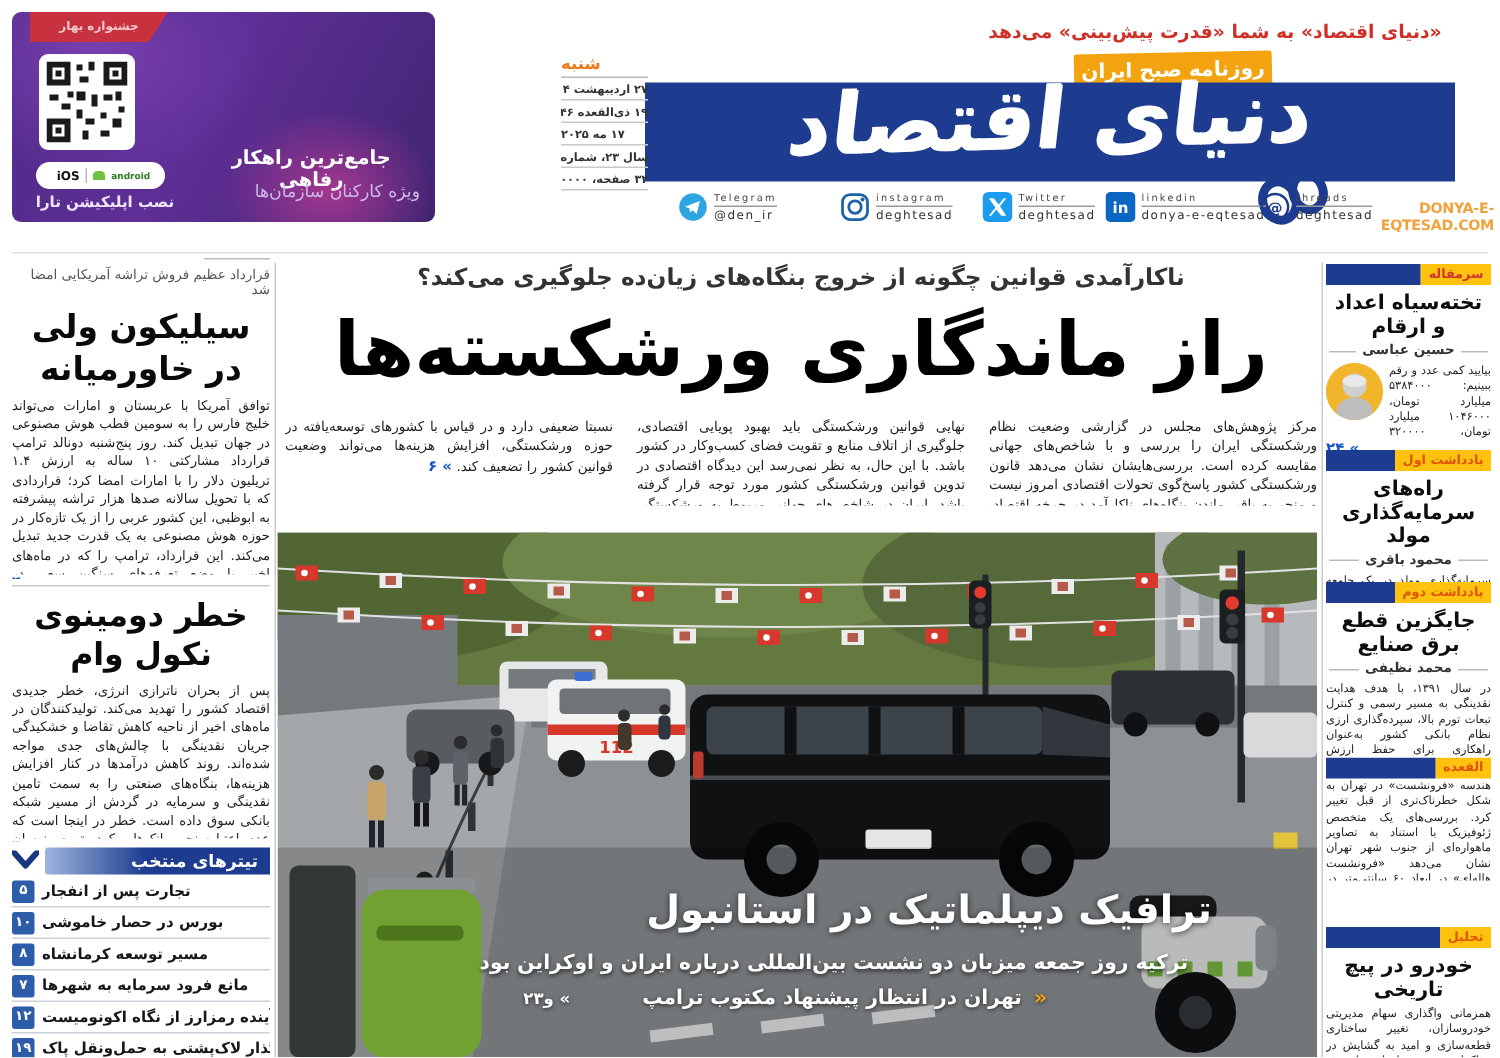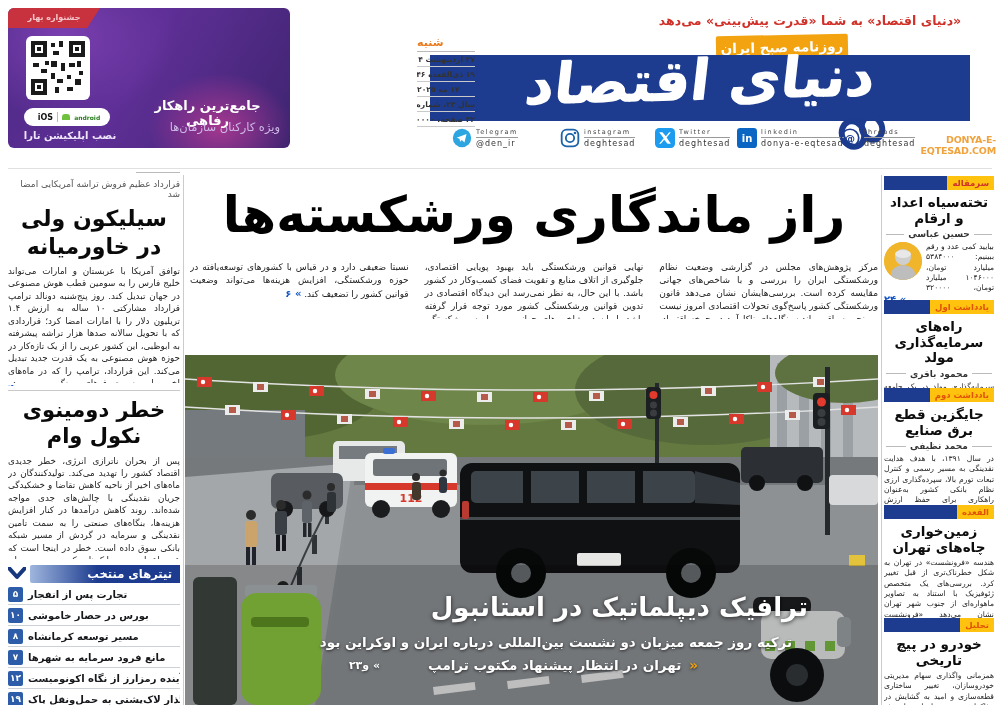--- a/index.html
+++ b/index.html
@@ -4,21 +4,21 @@
 <style>
   html,body{margin:0;padding:0;background:#fff;}
   *{box-sizing:border-box;font-family:"DejaVu Sans",sans-serif;}
   .page{position:relative;width:1000px;height:705px;background:#fff;overflow:hidden;direction:rtl;margin:0 auto;}
 
   
   .ad{position:absolute;left:8px;top:8px;width:282px;height:140px;border-radius:6px;overflow:hidden;
       background:radial-gradient(120px 90px at 75% 85%,#a4378f 0%,rgba(164,55,143,0) 60%),
                  radial-gradient(160px 120px at 20% 20%,#7b3fb0 0%,rgba(123,63,176,0) 70%),
                  linear-gradient(120deg,#4d2a86 0%,#5e2f96 45%,#3f2470 100%);}
-  .ad-ribbon{position:absolute;left:0;top:0;width:92px;height:20px;background:#c8323e;color:#f4c6cb;
+  .ad-ribbon{position:absolute;left:12px;top:0;width:92px;height:20px;background:#c8323e;color:#f4c6cb;
       font-size:8px;font-weight:bold;text-align:center;line-height:20px;
       clip-path:polygon(0 0,100% 0,86% 100%,0 100%);}
   .qr{position:absolute;left:18px;top:28px;width:64px;height:64px;background:#fff;border-radius:6px;padding:5px;}
   .store-pill{position:absolute;left:16px;top:100px;width:86px;height:18px;background:#fff;border-radius:9px;
       display:flex;align-items:center;justify-content:center;gap:4px;direction:ltr;}
   .store-pill .ios{font-size:8px;font-weight:bold;color:#111;}
   .store-pill .sep{width:1px;height:10px;background:#bbb;}
   .store-pill .robot{width:8px;height:6px;background:#6fc13e;border-radius:3px 3px 0 0;}
   .store-pill .android{font-size:6px;font-weight:bold;color:#2a7d1f;}
   .ad-install{position:absolute;left:12px;top:122px;width:100px;color:#efe6fb;font-size:10px;font-weight:bold;text-align:center;}
@@ -28,21 +28,21 @@
   .ad-line2{position:absolute;right:10px;top:112px;width:145px;color:#cdb7e6;font-size:11.5px;text-align:right;}
 
   
   .tagline{position:absolute;left:645px;top:13px;width:330px;color:#cf3028;font-size:12.5px;font-weight:bold;text-align:center;}
   .badge{position:absolute;left:716px;top:35px;width:132px;height:25px;background:#f2a30f;color:#fff;
       font-size:13.5px;font-weight:bold;text-align:center;line-height:25px;transform:rotate(-1.2deg);border-radius:2px;}
   .band{position:absolute;left:430px;top:55px;width:540px;height:66px;background:#1d3c8f;}
   .calligraphy{position:absolute;left:0;top:-8px;width:100%;text-align:center;color:#fff;font-size:56px;font-weight:bold;
       transform:skewX(-8deg) rotate(-1.5deg);letter-spacing:3px;text-shadow:1px 1px 0 #fff;}
   .swirl{position:absolute;left:838px;top:114px;}
-  .datebox{position:absolute;left:374px;top:36px;width:58px;direction:rtl;margin-left:43px;}
+  .datebox{position:absolute;left:374px;top:36px;width:58px;direction:rtl;}
   .datebox .wd{color:#e87b1e;font-size:11px;font-weight:bold;text-align:left;padding-bottom:2px;border-bottom:1px solid #b9b9b9;}
   .datebox .dl{font-size:7.6px;font-weight:bold;color:#333;padding:2.5px 0;border-bottom:1px solid #c9c9c9;text-align:left;white-space:nowrap;overflow:hidden;}
   .socials{position:absolute;left:0;top:126px;width:896px;height:36px;}
   .soc{position:absolute;top:2px;display:flex;direction:ltr;gap:4px;align-items:center;}
   .soc .txt{display:flex;flex-direction:column;}
   .soc .net{font-size:6.5px;letter-spacing:1.5px;color:#444;border-bottom:1px solid #999;padding-bottom:1px;}
   .soc .hnd{font-size:8px;letter-spacing:1px;color:#333;padding-top:1px;}
   .site-url{position:absolute;left:884px;top:134px;width:112px;direction:ltr;text-align:right;
       color:#f0a23c;font-size:9.5px;font-weight:bold;letter-spacing:-0.2px;}
   .toprule{position:absolute;left:8px;top:168px;width:984px;height:1px;background:#e0e0e0;}
@@ -219,20 +219,21 @@
         </div>
     </div>
   </div>
   <div class="site-url">DONYA-E-EQTESAD.COM</div>
   <div class="toprule"></div>
 
   <div class="vrule" style="left:183px;top:175px;height:530px;"></div>
   <div class="vrule" style="left:881px;top:175px;height:530px;"></div>
 
   <div class="lead">
+    <div class="lead-kicker">ناکارآمدی قوانین چگونه از خروج بنگاه‌های زیان‌ده جلوگیری می‌کند؟</div>
     <div class="lead-headline">راز ماندگاری ورشکسته‌ها</div>
     <div class="lead-cols">
       <div class="lead-col">مرکز پژوهش‌های مجلس در گزارشی وضعیت نظام ورشکستگی ایران را بررسی و با شاخص‌های جهانی مقایسه کرده است. بررسی‌هایشان نشان می‌دهد قانون ورشکستگی کشور پاسخ‌گوی تحولات اقتصادی امروز نیست و منجر به باقی ماندن بنگاه‌های ناکارآمد در چرخه اقتصاد، حبس منابع مالی و کاهش انگیزه سرمایه‌گذاری شده است. هدف</div>
       <div class="lead-col">نهایی قوانین ورشکستگی باید بهبود پویایی اقتصادی، جلوگیری از اتلاف منابع و تقویت فضای کسب‌وکار در کشور باشد. با این حال، به نظر نمی‌رسد این دیدگاه اقتصادی در تدوین قوانین ورشکستگی کشور مورد توجه قرار گرفته باشد. ایران در شاخص‌های جهانی مربوط به ورشکستگی مانند نرخ بازستانی مطالبات و هزینه رسیدگی، عملکرد</div>
       <div class="lead-col">
         <span>نسبتا ضعیفی دارد و در قیاس با کشورهای توسعه‌یافته در حوزه ورشکستگی، افزایش هزینه‌ها می‌تواند وضعیت قوانین کشور را تضعیف کند.</span>
         <span class="mk" style="display:inline-block" dir="ltr">۶ «</span>
       </div>
     </div>
   </div>
@@ -563,21 +564,20 @@
       <div class="sb-author">محمد نظیفی</div>
       <div class="sb-body" style="height:58px;">در سال ۱۳۹۱، با هدف هدایت نقدینگی به مسیر رسمی و کنترل تبعات تورم بالا، سپرده‌گذاری ارزی نظام بانکی کشور به‌عنوان راهکاری برای حفظ ارزش دارایی‌های مردم معرفی شد. بسیاری از شهروندان با اعتماد به امنیت و اعتبار نظام بانکی، ارز خود را به بانک سپردند، اما با تسویه ریالی مواجه شدند.</div>
 
     </div>
 
     <div class="sb-item" style="height:113px;">
       <div class="sb-label">
           <span class="sb-tag">القعده</span>
           <span class="sb-bar"></span>
         </div>
-      <div class="sb-title">زمین‌خواری چاه‌های تهران</div>
       <div class="sb-body" style="height:68px;">هندسه «فرونشست» در تهران به شکل خطرناک‌تری از قبل تغییر کرد. بررسی‌های یک متخصص ژئوفیزیک با استناد به تصاویر ماهواره‌ای از جنوب شهر تهران نشان می‌دهد «فرونشست هاله‌ای» در ابعاد ۶۰ سانتی‌متر در سال در نقاطی از پایتخت جایگزین «فرونشست پهنه‌ای» شده است. علت احتمالی، پمپاژ بدون توقف آب از صدها چاه با عمق ۳۰۰ متر است.</div>
 
     </div>
 
     <div class="sb-item" style="height:87px;">
       <div class="sb-label">
           <span class="sb-tag">تحلیل</span>
           <span class="sb-bar"></span>
         </div>
       <div class="sb-title">خودرو در پیچ تاریخی</div>

